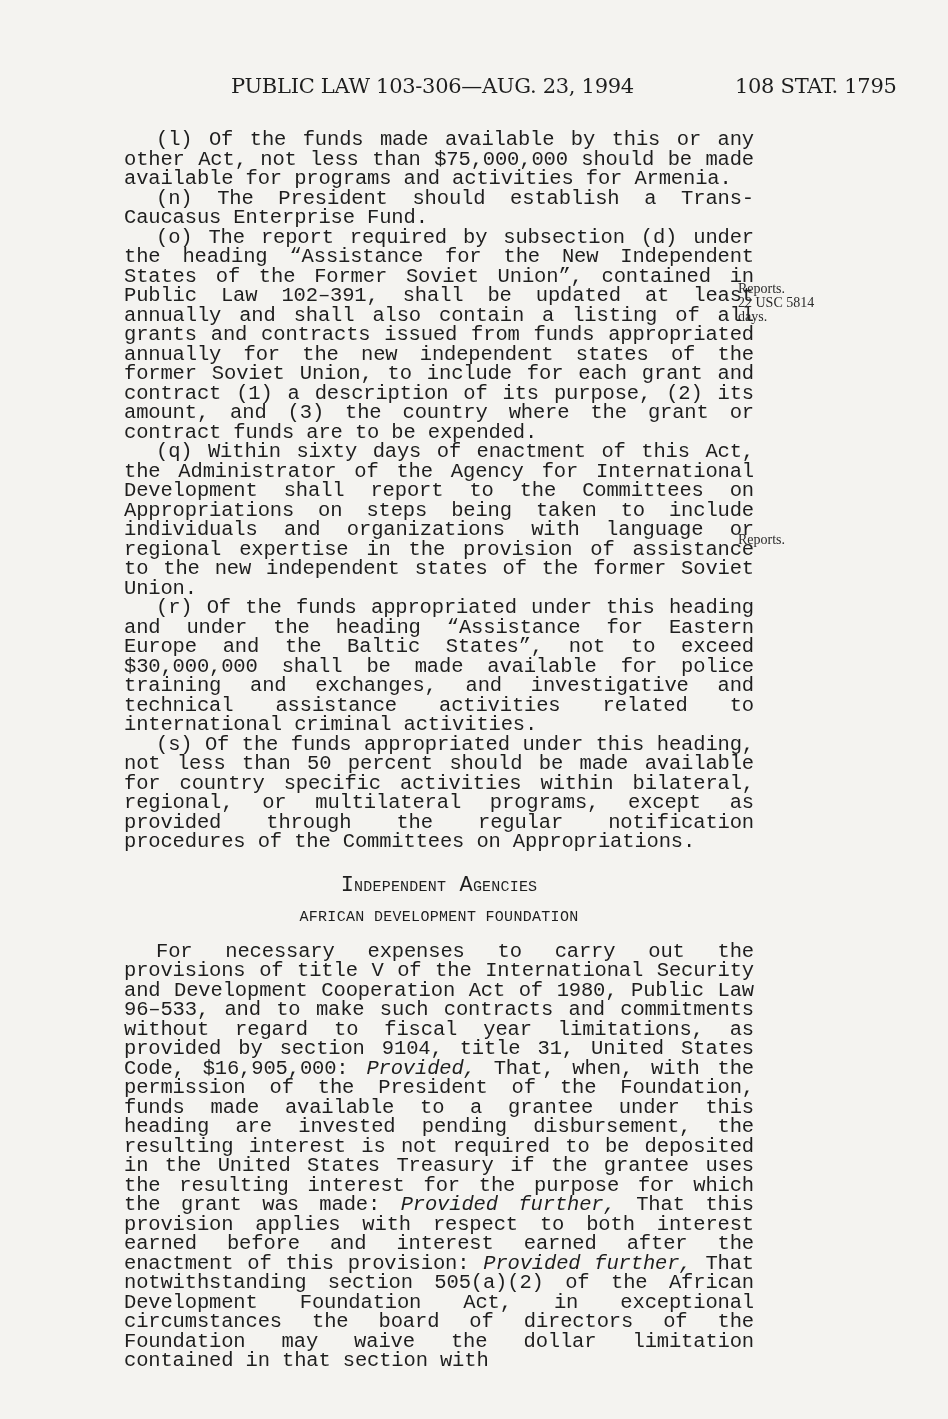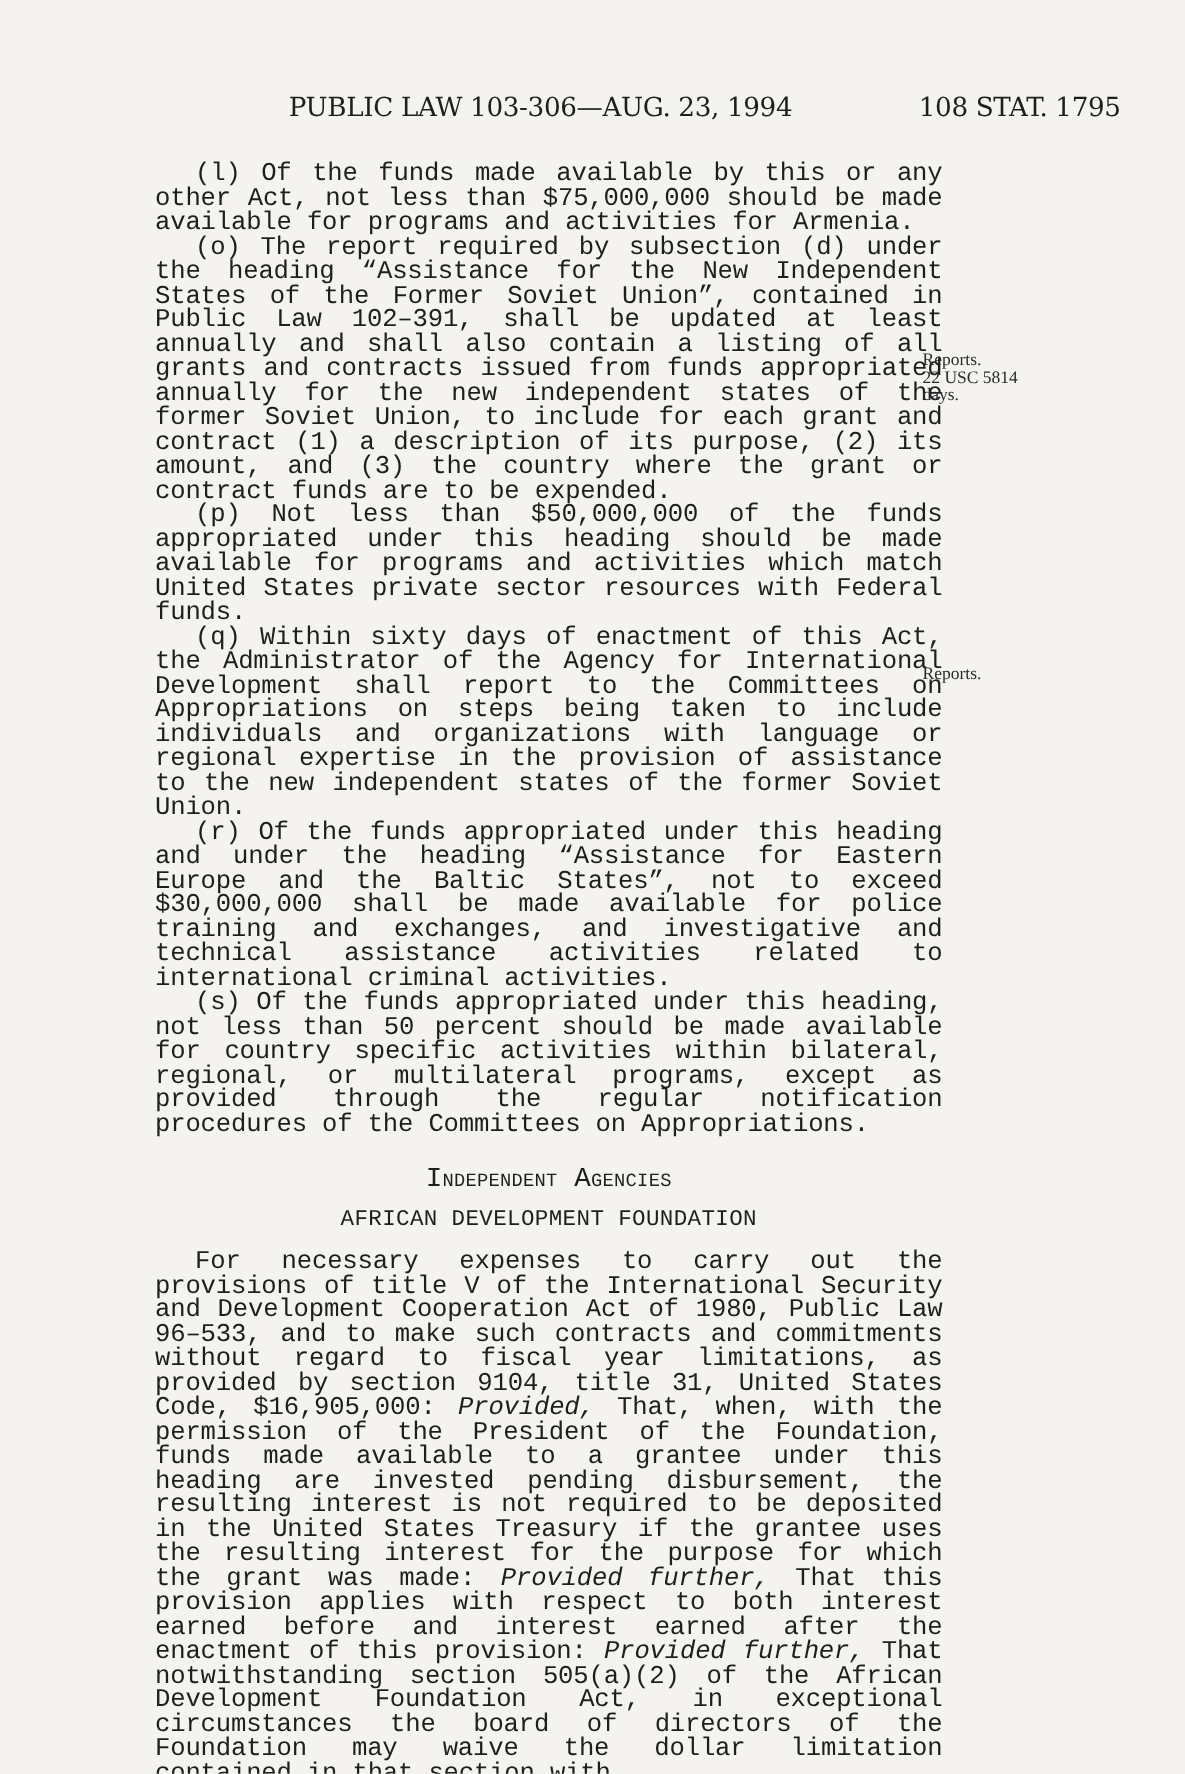--- a/index.html
+++ b/index.html
@@ -35,40 +35,40 @@
   }
   .para { margin: 0; text-indent: 32px; text-align: justify; }
   .para em { font-style: italic; }
   .heading1 {
     text-align: center; margin: 24px 0 0 0;
     font-variant: small-caps; font-size: 22px; line-height: 20px;
     letter-spacing: 0.2px;
   }
   .heading2 {
     text-align: center; margin: 13px 0 15px 0;
-    font-size: 18px; line-height: 18px; letter-spacing: 0.3px;
+    font-size: 15px; line-height: 18px; letter-spacing: 0.3px;
   }
   .margin-note {
     position: absolute; left: 738px;
     font-family: "Liberation Serif", serif;
     font-size: 14px; line-height: 14px; color: #2a2a2a;
   }
 </style>
 </head>
 <body>
 
 <div class="header">
   <span class="left">PUBLIC LAW 103-306—AUG. 23, 1994</span>
   <span class="right">108 STAT. 1795</span>
 </div>
 
 <div class="body-text">
   <p class="para">(l) Of the funds made available by this or any other Act, not less than $75,000,000 should be made available for programs and activities for Armenia.</p>
+  <p class="para">(n) The President should establish a Trans-Caucasus Enterprise Fund.</p>
   <p class="para">(o) The report required by subsection (d) under the heading “Assistance for the New Independent States of the Former Soviet Union”, contained in Public Law 102–391, shall be updated at least annually and shall also contain a listing of all grants and contracts issued from funds appropriated annually for the new independent states of the former Soviet Union, to include for each grant and contract (1) a description of its purpose, (2) its amount, and (3) the country where the grant or contract funds are to be expended.</p>
-  <p class="para">(p) Not less than $50,000,000 of the funds appropriated under this heading should be made available for programs and activities which match United States private sector resources with Federal funds.</p>
   <p class="para">(q) Within sixty days of enactment of this Act, the Administrator of the Agency for International Development shall report to the Committees on Appropriations on steps being taken to include individuals and organizations with language or regional expertise in the provision of assistance to the new independent states of the former Soviet Union.</p>
   <p class="para">(r) Of the funds appropriated under this heading and under the heading “Assistance for Eastern Europe and the Baltic States”, not to exceed $30,000,000 shall be made available for police training and exchanges, and investigative and technical assistance activities related to international criminal activities.</p>
   <p class="para">(s) Of the funds appropriated under this heading, not less than 50 percent should be made available for country specific activities within bilateral, regional, or multilateral programs, except as provided through the regular notification procedures of the Committees on Appropriations.</p>
 
   <div class="heading1">Independent Agencies</div>
   <div class="heading2">AFRICAN DEVELOPMENT FOUNDATION</div>
 
   <p class="para"><span>For necessary expenses to carry out the provisions of title V of the International Security and Development Cooperation Act of 1980, Public Law 96–533, and to make such contracts and commitments without regard to fiscal year limitations, as provided by section 9104, title 31, United States Code, $16,905,000: </span><em>Provided,</em><span> That, when, with the permission of the President of the Foundation, funds made available to a grantee under this heading are invested pending disbursement, the resulting interest is not required to be deposited in the United States Treasury if the grantee uses the resulting interest for the purpose for which the grant was made: </span><em>Provided further,</em><span> That this provision applies with respect to both interest earned before and interest earned after the enactment of this provision: </span><em>Provided further,</em><span> That notwithstanding section 505(a)(2) of the African Development Foundation Act, in exceptional circumstances the board of directors of the Foundation may waive the dollar limitation contained in that section with</span></p>
 </div>
 

